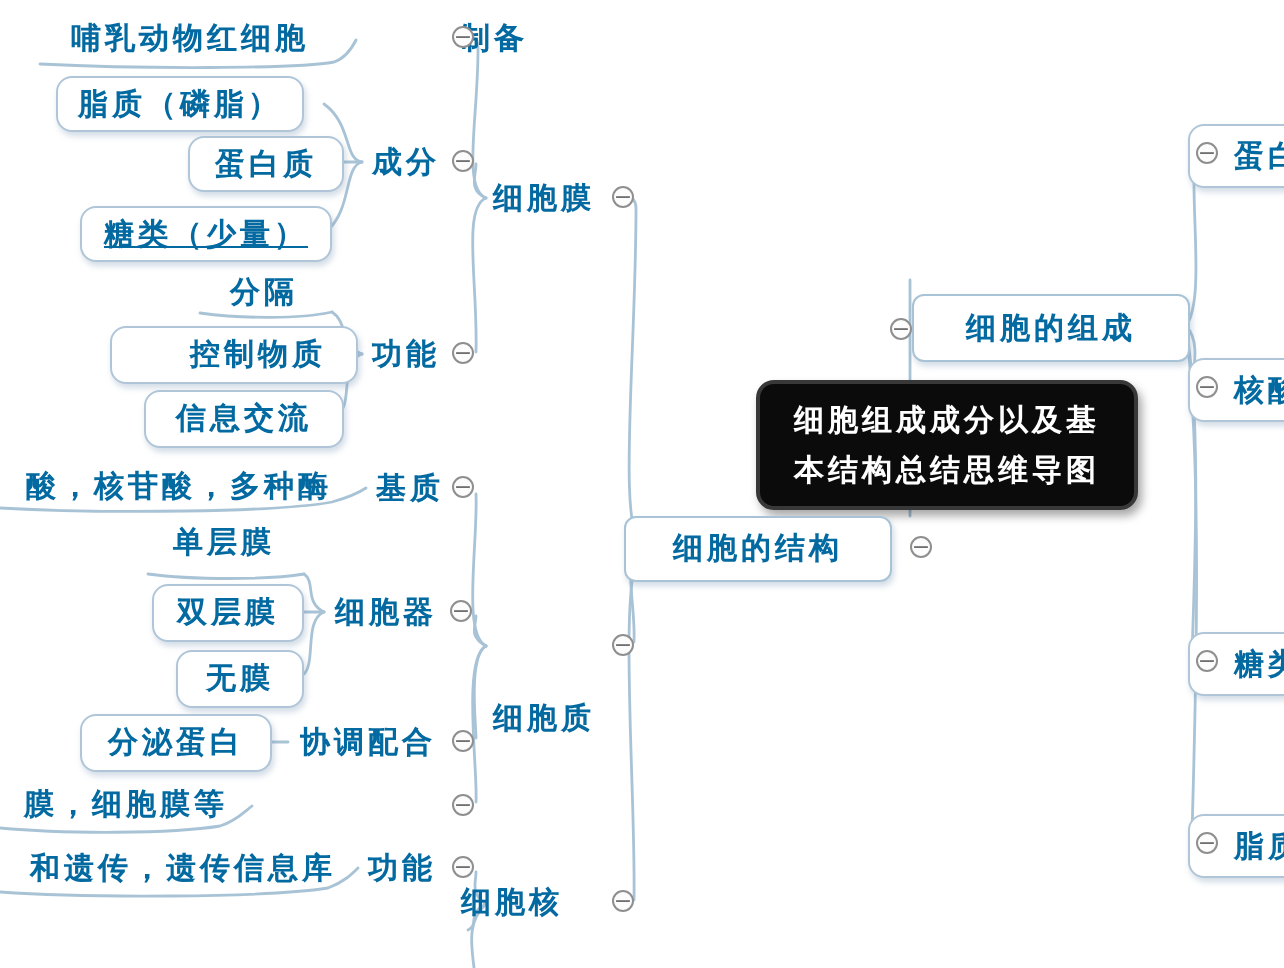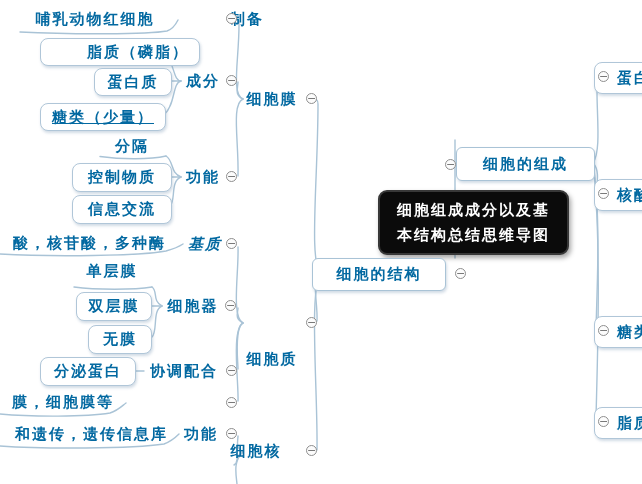--- a/index.html
+++ b/index.html
@@ -29,38 +29,38 @@
   }
   .central .cl{line-height:18px;font-size:15px;letter-spacing:2px;font-weight:700;}
   .collapse{
     position:absolute;width:11px;height:11px;border:1px solid #8f8f8f;border-radius:50%;
     background:#fcfcfc;color:#6f6f6f;font-size:11px;line-height:10px;text-align:center;
     z-index:4;box-sizing:border-box;font-weight:400;letter-spacing:0;
     display:flex;align-items:center;justify-content:center;
   }
   
   #n-l1{left:22px;top:8px;width:146px;height:22px;}
-  #n-l2{left:40px;top:38px;width:122px;height:26px;padding-left:36px;}
+  #n-l2{left:28px;top:38px;width:122px;height:26px;}
   #n-l3{left:94px;top:68px;width:76px;height:26px;}
   #n-l4{left:40px;top:103px;width:124px;height:26px;text-decoration:underline;}
   #n-l5{left:100px;top:135px;width:64px;height:22px;}
-  #n-l6{left:72px;top:163px;width:98px;height:27px;}
+  #n-l6{left:55px;top:163px;width:98px;height:27px;padding-left:24px;}
   #n-l7{left:72px;top:195px;width:98px;height:27px;}
   #n-l8{left:-36px;top:232px;width:202px;height:22px;}
   #n-l9{left:74px;top:260px;width:76px;height:22px;}
   #n-l10{left:76px;top:292px;width:74px;height:27px;}
   #n-l11{left:88px;top:325px;width:62px;height:27px;}
   #n-l12{left:40px;top:357px;width:94px;height:27px;}
   #n-l13{left:-42px;top:391px;width:156px;height:22px;}
   #n-l14{left:-32px;top:423px;width:200px;height:22px;}
   #n-l15{left:178px;top:452px;width:54px;height:26px;}
   #n-c1{left:178px;top:8px;width:44px;height:22px;margin-left:47px;}
   #n-c2{left:181px;top:70px;width:44px;height:22px;}
   #n-c3{left:181px;top:166px;width:44px;height:22px;}
-  #n-c4{left:183px;top:233px;width:44px;height:22px;font-style:italic;}
+  #n-c4{left:183px;top:233px;width:44px;height:22px;}
   #n-c5{left:162px;top:295px;width:62px;height:22px;}
   #n-c6{left:144px;top:360px;width:80px;height:22px;}
   #n-c7{left:126px;top:392px;width:98px;height:22px;}
   #n-c8{left:179px;top:423px;width:44px;height:22px;}
   #n-p1{left:241px;top:88px;width:62px;height:22px;}
   #n-p2{left:241px;top:312px;width:62px;height:22px;margin-top:36px;}
   #n-p3{left:225px;top:440px;width:62px;height:22px;}
   #n-m1{left:312px;top:258px;width:132px;height:31px;}
   #n-m2{left:456px;top:147px;width:137px;height:32px;}
   #n-central{left:362px;top:190px;width:187px;height:61px;margin-left:16px;}

